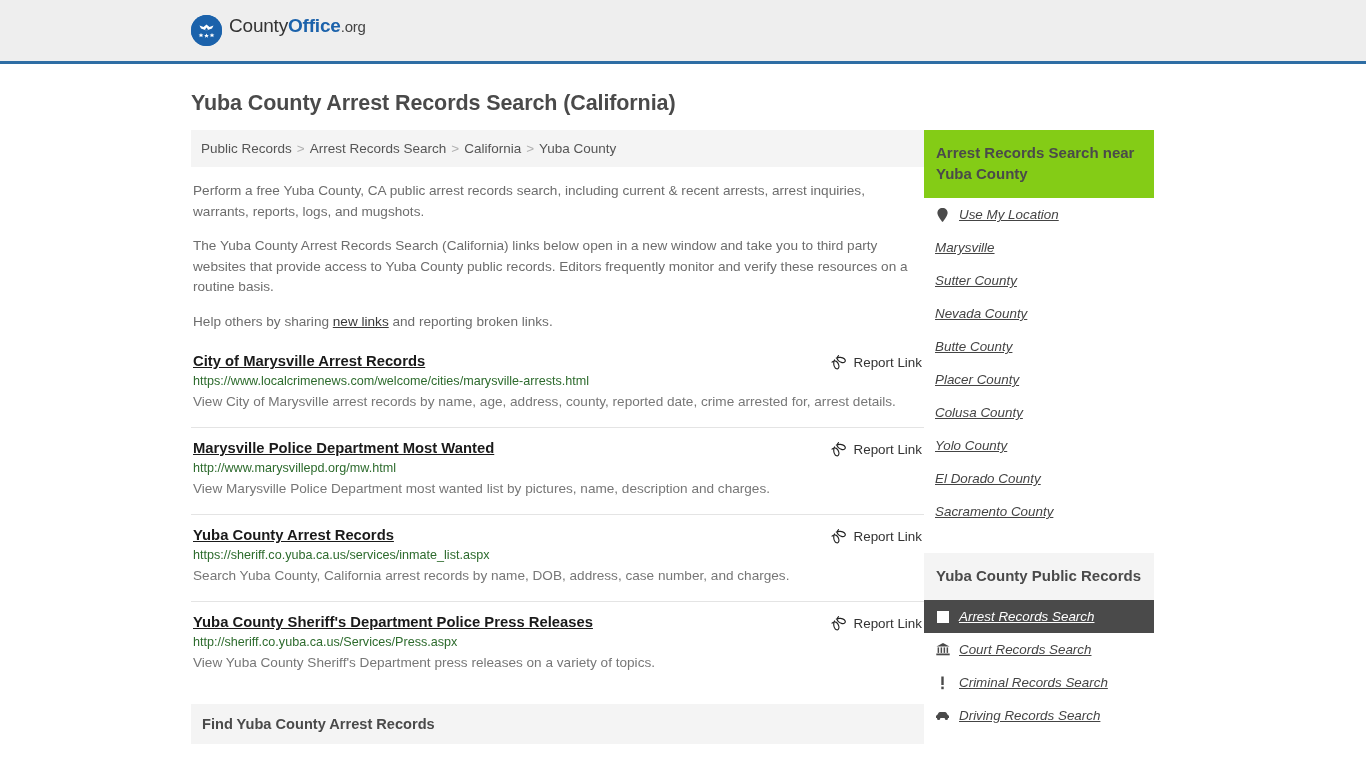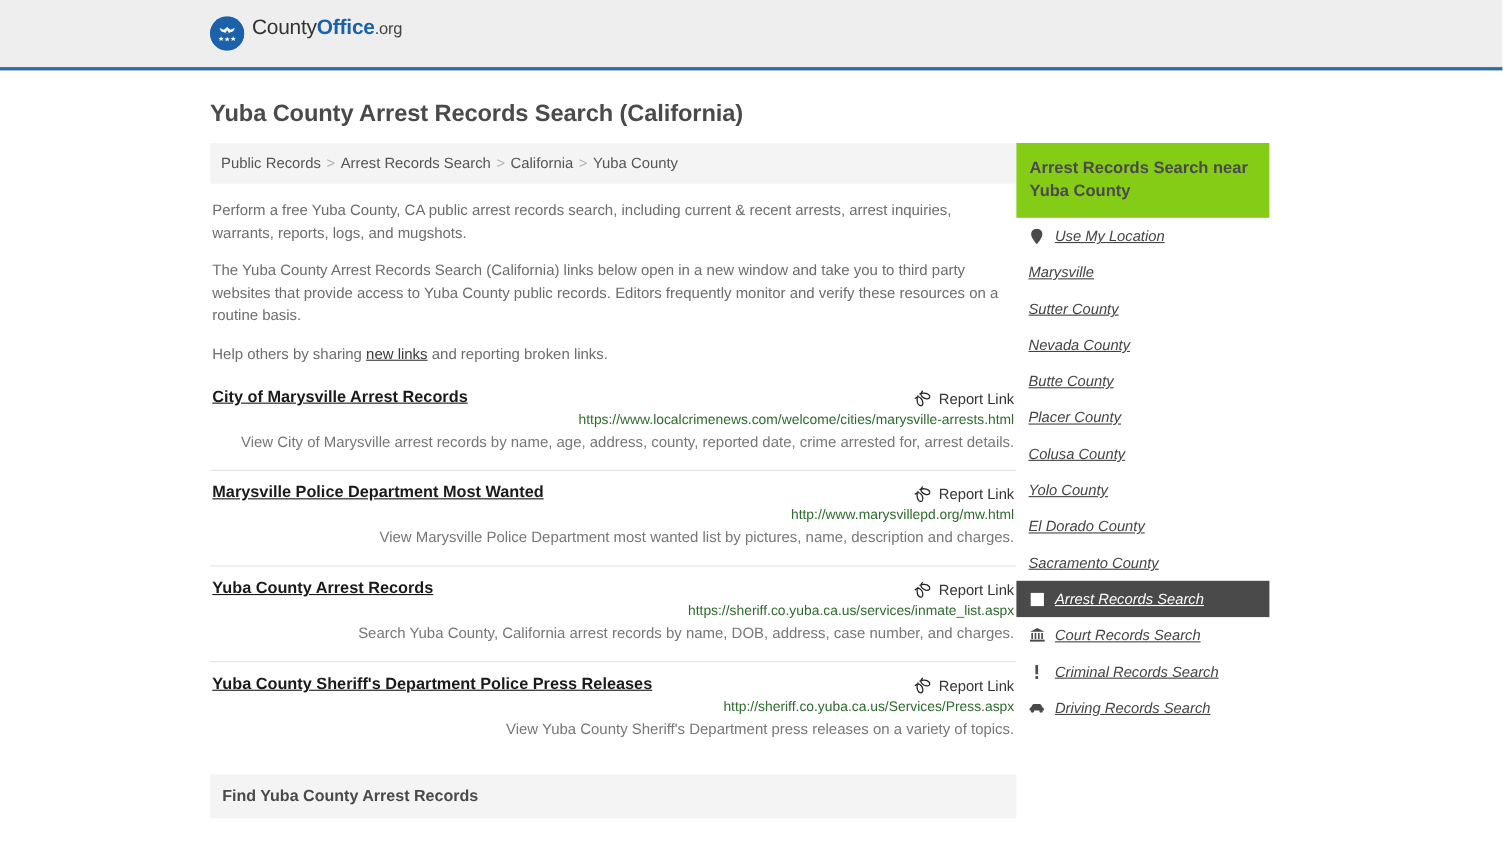--- a/index.html
+++ b/index.html
@@ -120,21 +120,21 @@
   .intro p {
     font-size: 13.6px;
     line-height: 20.5px;
     color: #6d6d6d;
     margin: 14px 0 0 0;
     padding: 0 2px;
   }
   .intro a { color: #3a3a3a; text-decoration: underline; }
 
   
-  .results { margin-top: 19px; text-align: right; }
+  .results { margin-top: 19px; }
   .result {
     padding: 12px 2px 14px 2px;
     border-top: 1px solid #e4e4e4;
   }
   .result:first-child { border-top: 0; padding-top: 2px; }
   .result-head {
     display: flex;
     align-items: flex-start;
     justify-content: space-between;
   }
@@ -385,20 +385,21 @@
             <span class="lbl">El Dorado County</span>
           </a>
         </li>
         <li>
           <a class="side-link">
             <span class="lbl">Sacramento County</span>
           </a>
         </li>
       </ul>
 
+      <div class="side-head2">Yuba County Public Records</div>
 
       <ul class="side-list">
         <li>
           <a class="side-link active">
             <span class="icon-slot">
               <span class="sq-icon"></span>
             </span>
             <span class="lbl">Arrest Records Search</span>
           </a>
         </li>

